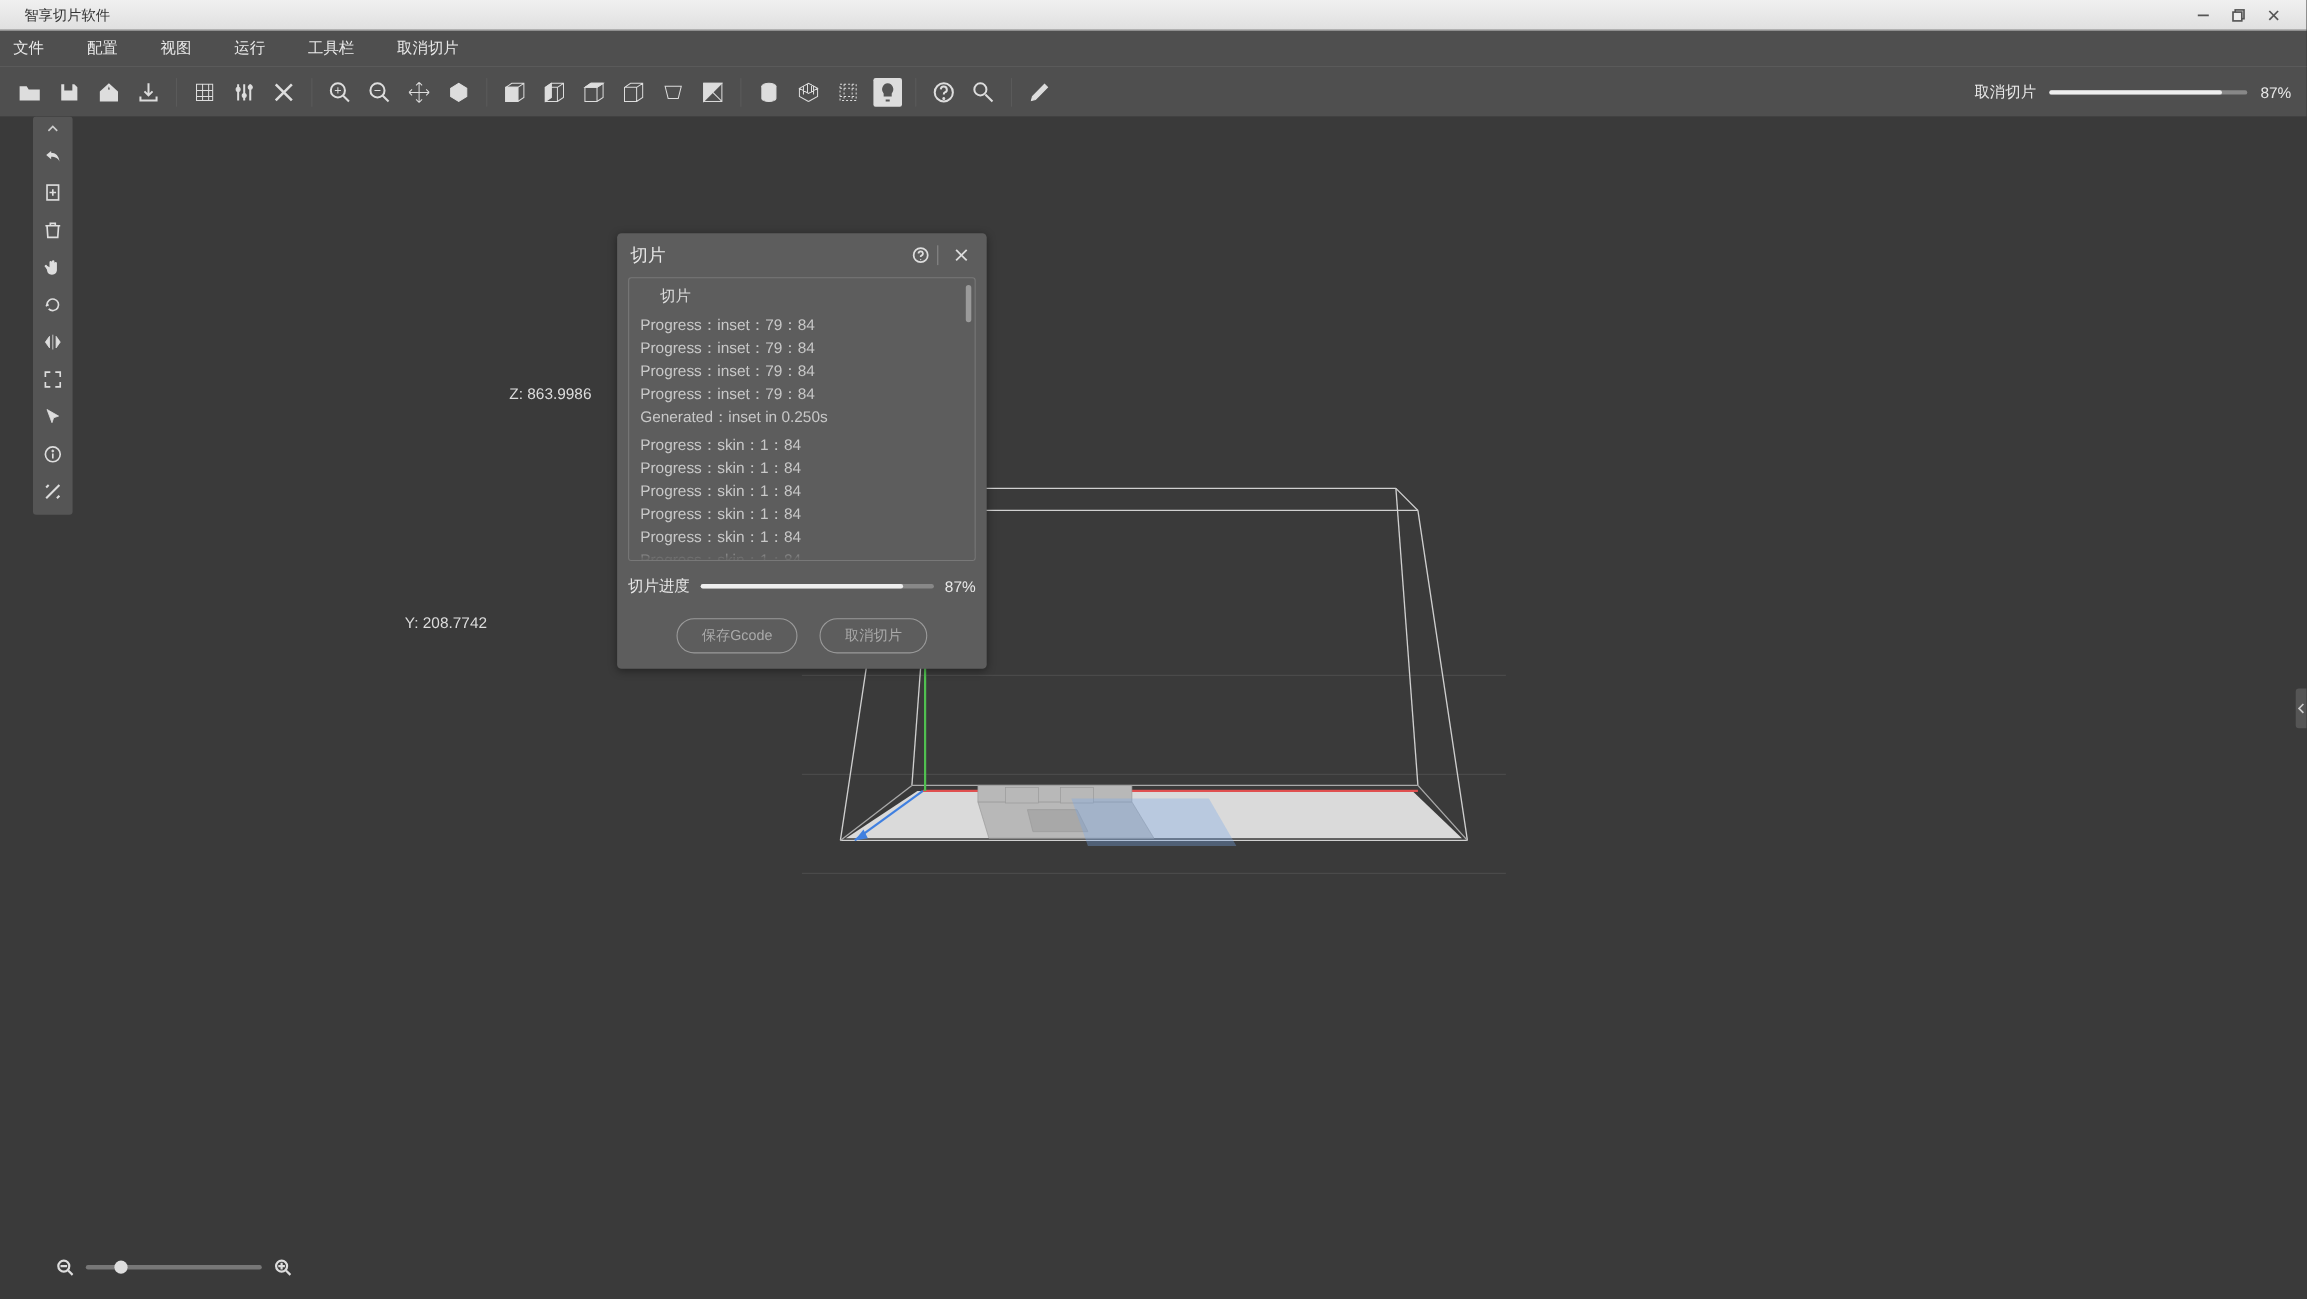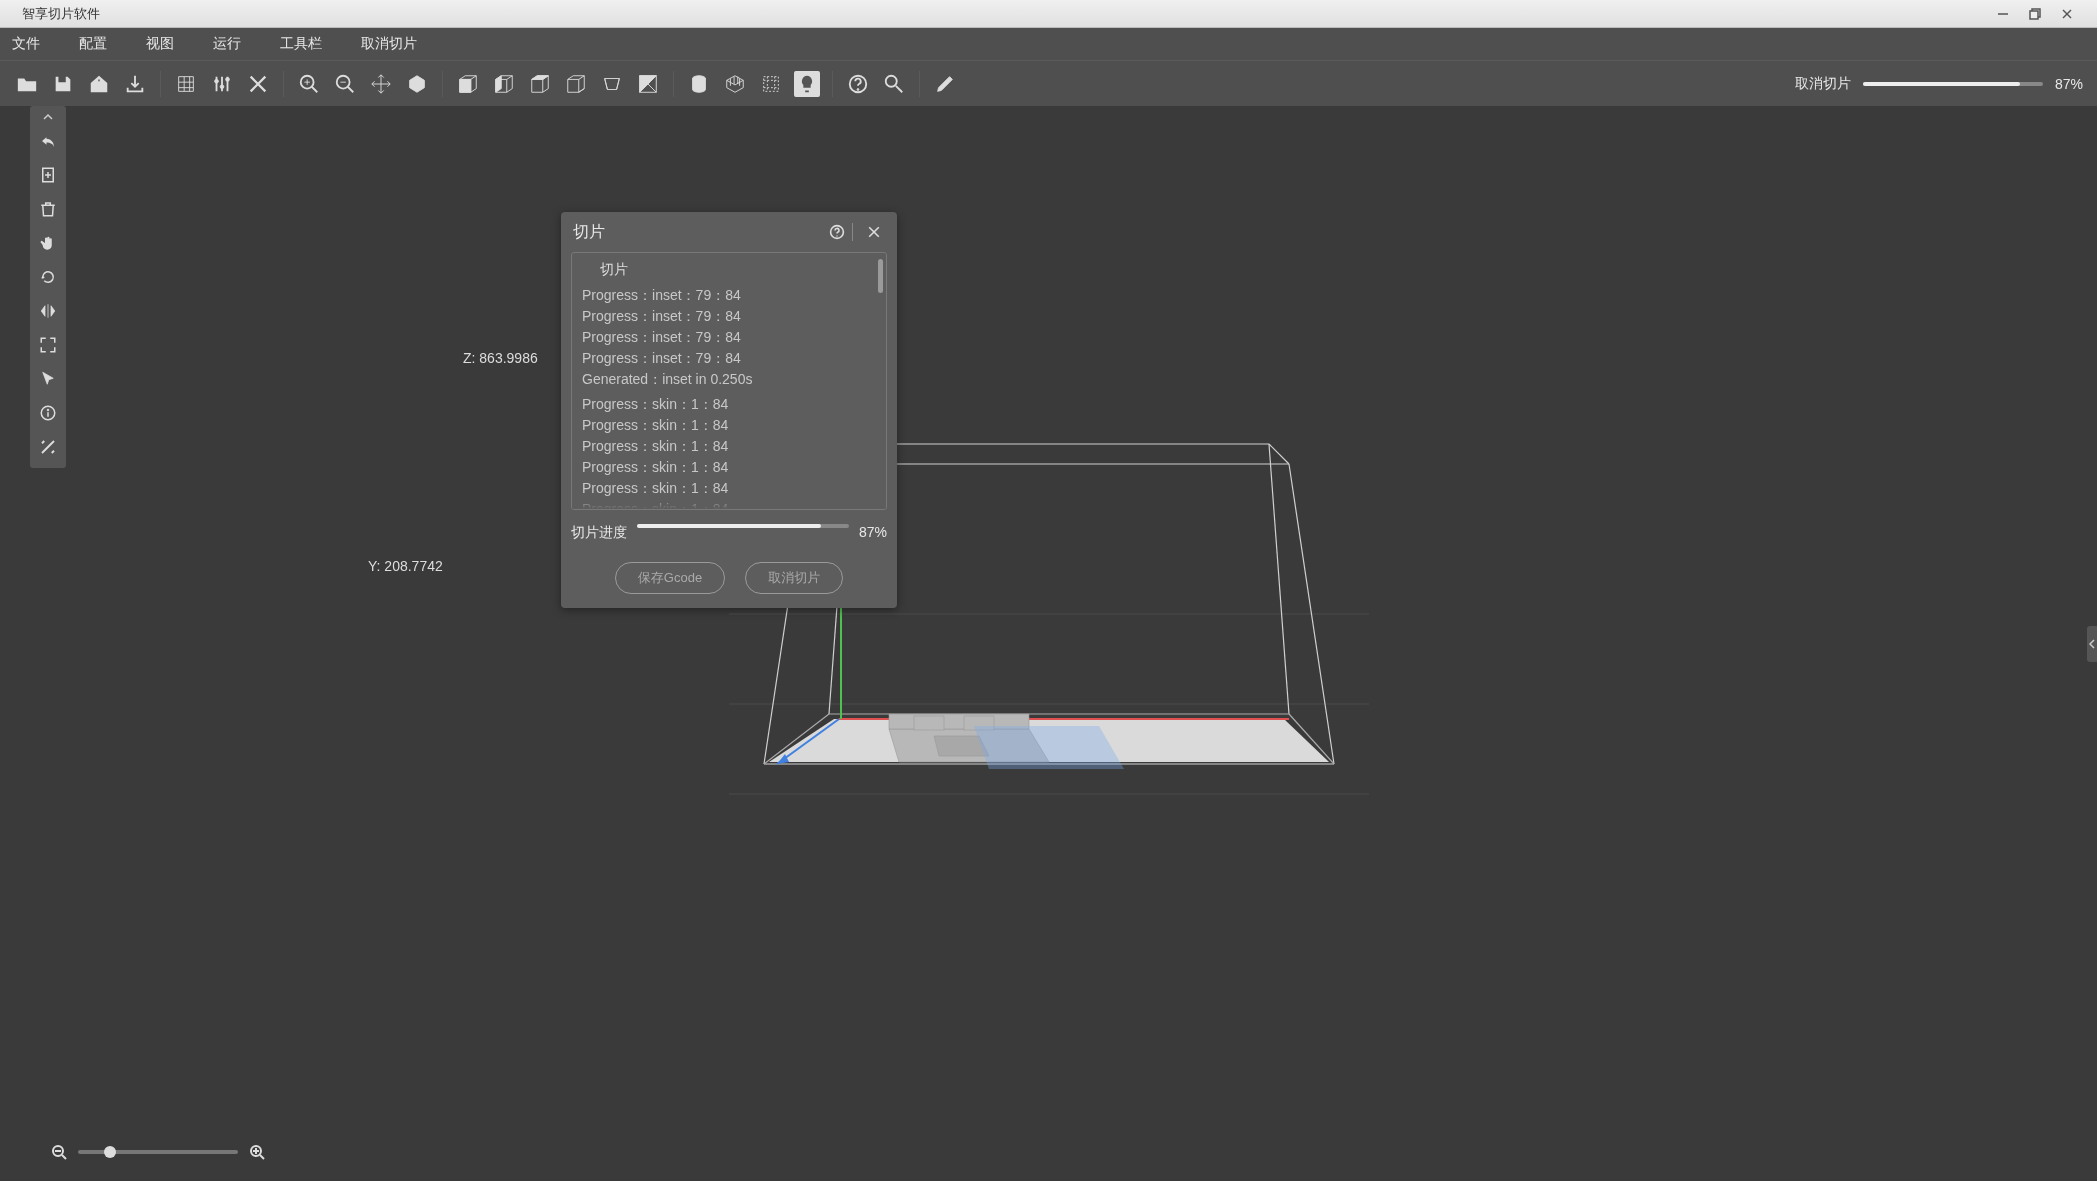--- a/index.html
+++ b/index.html
@@ -64,21 +64,21 @@
 .dialog .dtitle .dlabel { flex: 1; }
 .dialog .dtitle .dbtn { width: 22px; height: 22px; display: flex; align-items: center; justify-content: center; cursor: pointer; margin-left: 6px; }
 .dialog .dtitle .dbtn svg { width: 16px; height: 16px; fill: none; stroke: #ddd; stroke-width: 2; }
 .dialog .dtitle .dsep { width: 1px; height: 18px; background: #888; margin: 0 4px; }
 .dialog .dbody { padding: 0 10px 14px; }
 .dialog .logbox { border: 1px solid #787878; border-radius: 3px; height: 258px; padding: 6px 2px 6px 10px; position: relative; overflow: hidden; }
 .dialog .logbox .loghead { color: #ddd; font-size: 14px; padding: 2px 0 6px 18px; }
 .dialog .logbox .logline { color: #c8c8c8; font-size: 14px; line-height: 21px; }
 .dialog .logbox .logfade { position: absolute; bottom: 0; left: 0; right: 0; height: 12px; background: linear-gradient(transparent, #5d5d5d); }
 .dialog .logbox .logscroll { position: absolute; right: 3px; top: 6px; width: 5px; height: 34px; background: #9a9a9a; border-radius: 3px; }
-.dialog .progrow { display: flex; gap: 10px; margin-top: 14px; color: #e8e8e8; font-size: 14px; }
+.dialog .progrow { display: flex; align-items: center; gap: 10px; margin-top: 14px; color: #e8e8e8; font-size: 14px; }
 .dialog .progrow .ptrack { flex: 1; height: 4px; background: #888; border-radius: 2px; position: relative; }
 .dialog .progrow .ptrack .pfill { height: 100%; background: #eee; border-radius: 2px; }
 .dialog .btnrow { display: flex; justify-content: center; gap: 20px; margin-top: 20px; }
 .dialog .dlgbtn { padding: 6px 22px; border: 1px solid #9a9a9a; border-radius: 16px; background: transparent; color: #aaa; font-size: 13px; cursor: pointer; }
 
 </style>
 </head>
 <body>
 
 <div class="titlebar">

